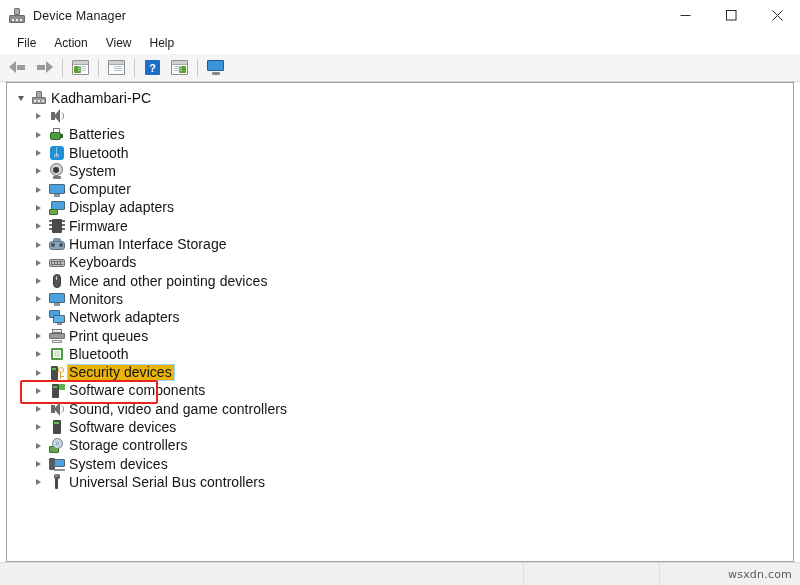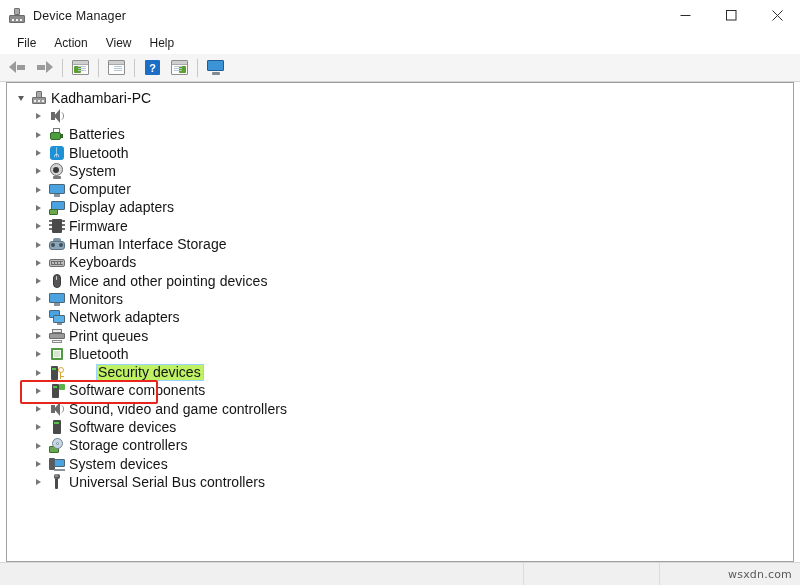--- a/index.html
+++ b/index.html
@@ -275,24 +275,23 @@
     color: #141414;
     line-height: 15px;
     padding: 1px 3px 1px 2px;
     letter-spacing: 0.05px;
   }
 
   .row.root { padding-left: 6px; }
   .row.child { padding-left: 24px; }
 
   .row.selected .label {
-    background: #bef264;
+    background: #eab308;
     border: 1px solid #99d1ff;
     padding: 0px 2px 0px 1px;
-    margin-left: 29px;
   }
 
   
   .chev-right, .chev-down {
     width: 0; height: 0;
     border-style: solid;
   }
   .chev-right {
     border-width: 3.6px 0 3.6px 5px;
     border-color: transparent transparent transparent #777777;

